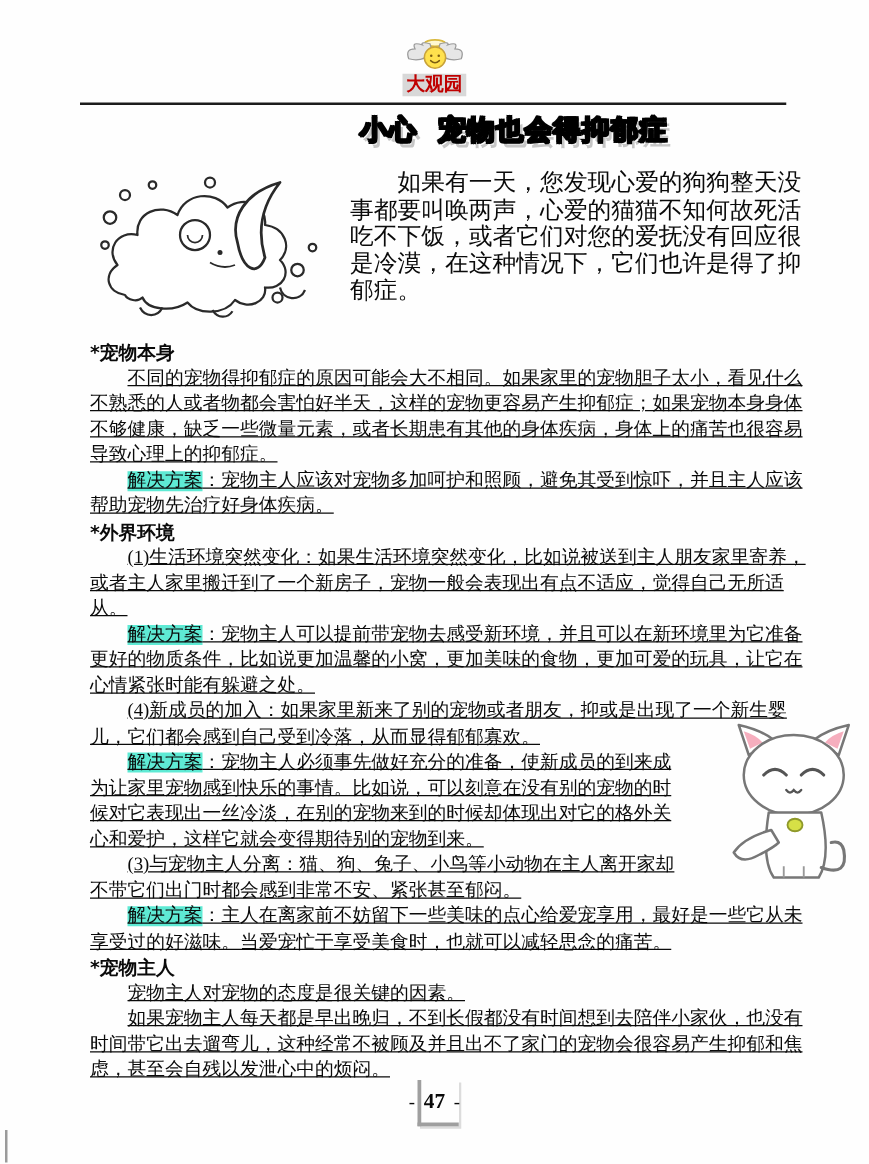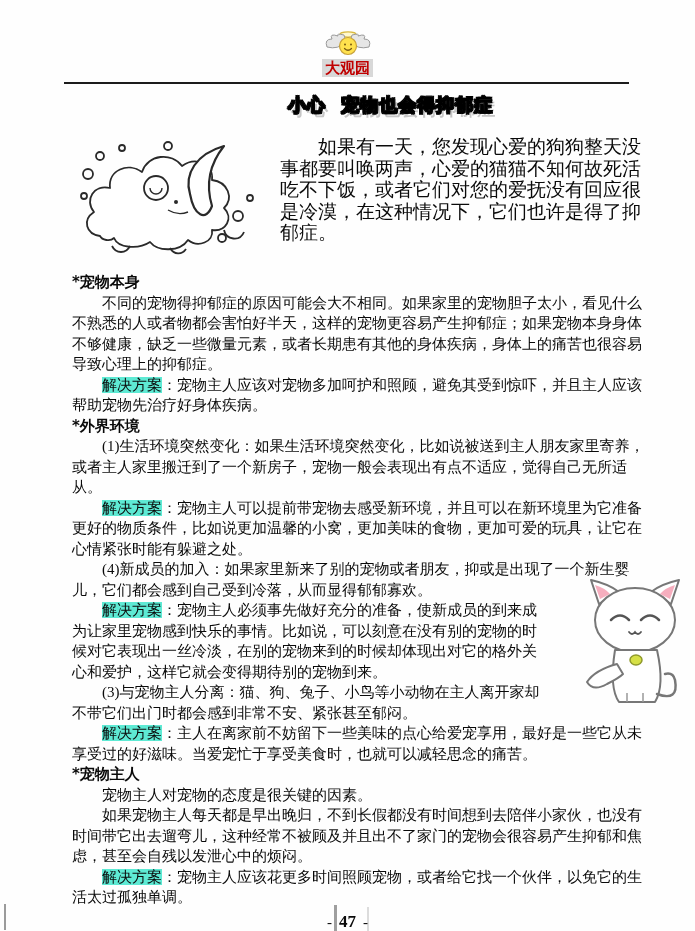--- a/index.html
+++ b/index.html
@@ -17,39 +17,39 @@
   .site-label{
     display:block;width:max-content;margin:1px auto 0;
     background:#d8d8d8;color:#c00000;
     font-size:15px;line-height:18px;padding:0 3px;font-weight:bold;
   }
   .rule{height:0;border-top:2px solid #1c1c1c;margin:5px 66px 0 64px;}
   
   .page-title{
     margin:4px 0 0 288px;
     font-family:"DejaVu Sans","Liberation Sans",sans-serif;
-    font-weight:900;font-size:18px;line-height:34px;
+    font-weight:900;font-size:22px;line-height:34px;
     letter-spacing:1px;word-spacing:8px;
     color:#ffffff;
     -webkit-text-stroke:1.2px #000;
     text-shadow:-1px -1px 0 #000,1px -1px 0 #000,-1px 1px 0 #000,1px 1px 0 #000,3px 4px 0 #c6c6c6;
   }
   
   .intro{margin:14px 44px 0 72px;font-size:19px;line-height:21.5px;}
   .intro p{margin:0;}
   .intro p.indent{text-indent:2em;}
   .dino{float:left;width:202px;height:124px;margin:2px 6px 6px 0;}
   .intro::after{content:"";display:block;clear:both;}
   
   .sections{margin:4px 44px 0 72px;font-size:15px;line-height:20.5px;}
   .sec-heading{
     font-family:"DejaVu Sans","Liberation Sans",sans-serif;
     font-weight:bold;font-size:15px;line-height:20.5px;
   }
-  p.para{margin:0;text-indent:2em;}
+  p.para{margin:0;text-indent:2em;text-decoration:underline;}
   .sol-label{background:#5eead4;}
   .cat{float:right;width:112px;height:132px;margin:-24px -40px 4px 30px;}
   .sections::after{content:"";display:block;clear:both;}
   
   .footer{margin-top:4px;text-align:center;height:46px;}
   .pn-wrap{position:relative;display:inline-block;padding:0 2px;}
   .bracket{
     position:absolute;left:9px;top:-7px;width:30px;height:34px;
     border-left:3px solid #9f9f9f;border-bottom:3px solid #9f9f9f;
     box-shadow:2px 2px 0 #dcdcdc;
@@ -133,21 +133,20 @@
       <path d="M48,126 L48,117 M64,126 L64,117" stroke="#999" stroke-width="1.5"></path>
     </svg>
 
     <p class="para"><span class="sol-label">解决方案</span><span>：宠物主人必须事先做好充分的准备，使新成员的到来成为让家里宠物感到快乐的事情。比如说，可以刻意在没有别的宠物的时候对它表现出一丝冷淡，在别的宠物来到的时候却体现出对它的格外关心和爱护，这样它就会变得期待别的宠物到来。</span></p>
     <p class="para">(3)与宠物主人分离：猫、狗、兔子、小鸟等小动物在主人离开家却不带它们出门时都会感到非常不安、紧张甚至郁闷。</p>
     <p class="para"><span class="sol-label">解决方案</span><span>：主人在离家前不妨留下一些美味的点心给爱宠享用，最好是一些它从未享受过的好滋味。当爱宠忙于享受美食时，也就可以减轻思念的痛苦。</span></p>
 
     <div class="sec-heading">*宠物主人</div>
     <p class="para">宠物主人对宠物的态度是很关键的因素。</p>
     <p class="para">如果宠物主人每天都是早出晚归，不到长假都没有时间想到去陪伴小家伙，也没有时间带它出去遛弯儿，这种经常不被顾及并且出不了家门的宠物会很容易产生抑郁和焦虑，甚至会自残以发泄心中的烦闷。</p>
-    <p class="para"><span class="sol-label">解决方案</span><span>：宠物主人应该花更多时间照顾宠物，或者给它找一个伙伴，以免它的生活太过孤独单调。</span></p>
 
   </div>
 
   <div class="footer">
     <span class="pn-wrap">
       <span class="bracket"></span>
       <span class="pn-dash">-</span>
       <span class="pn-num">47</span>
       <span class="pn-dash">-</span>
     </span>

